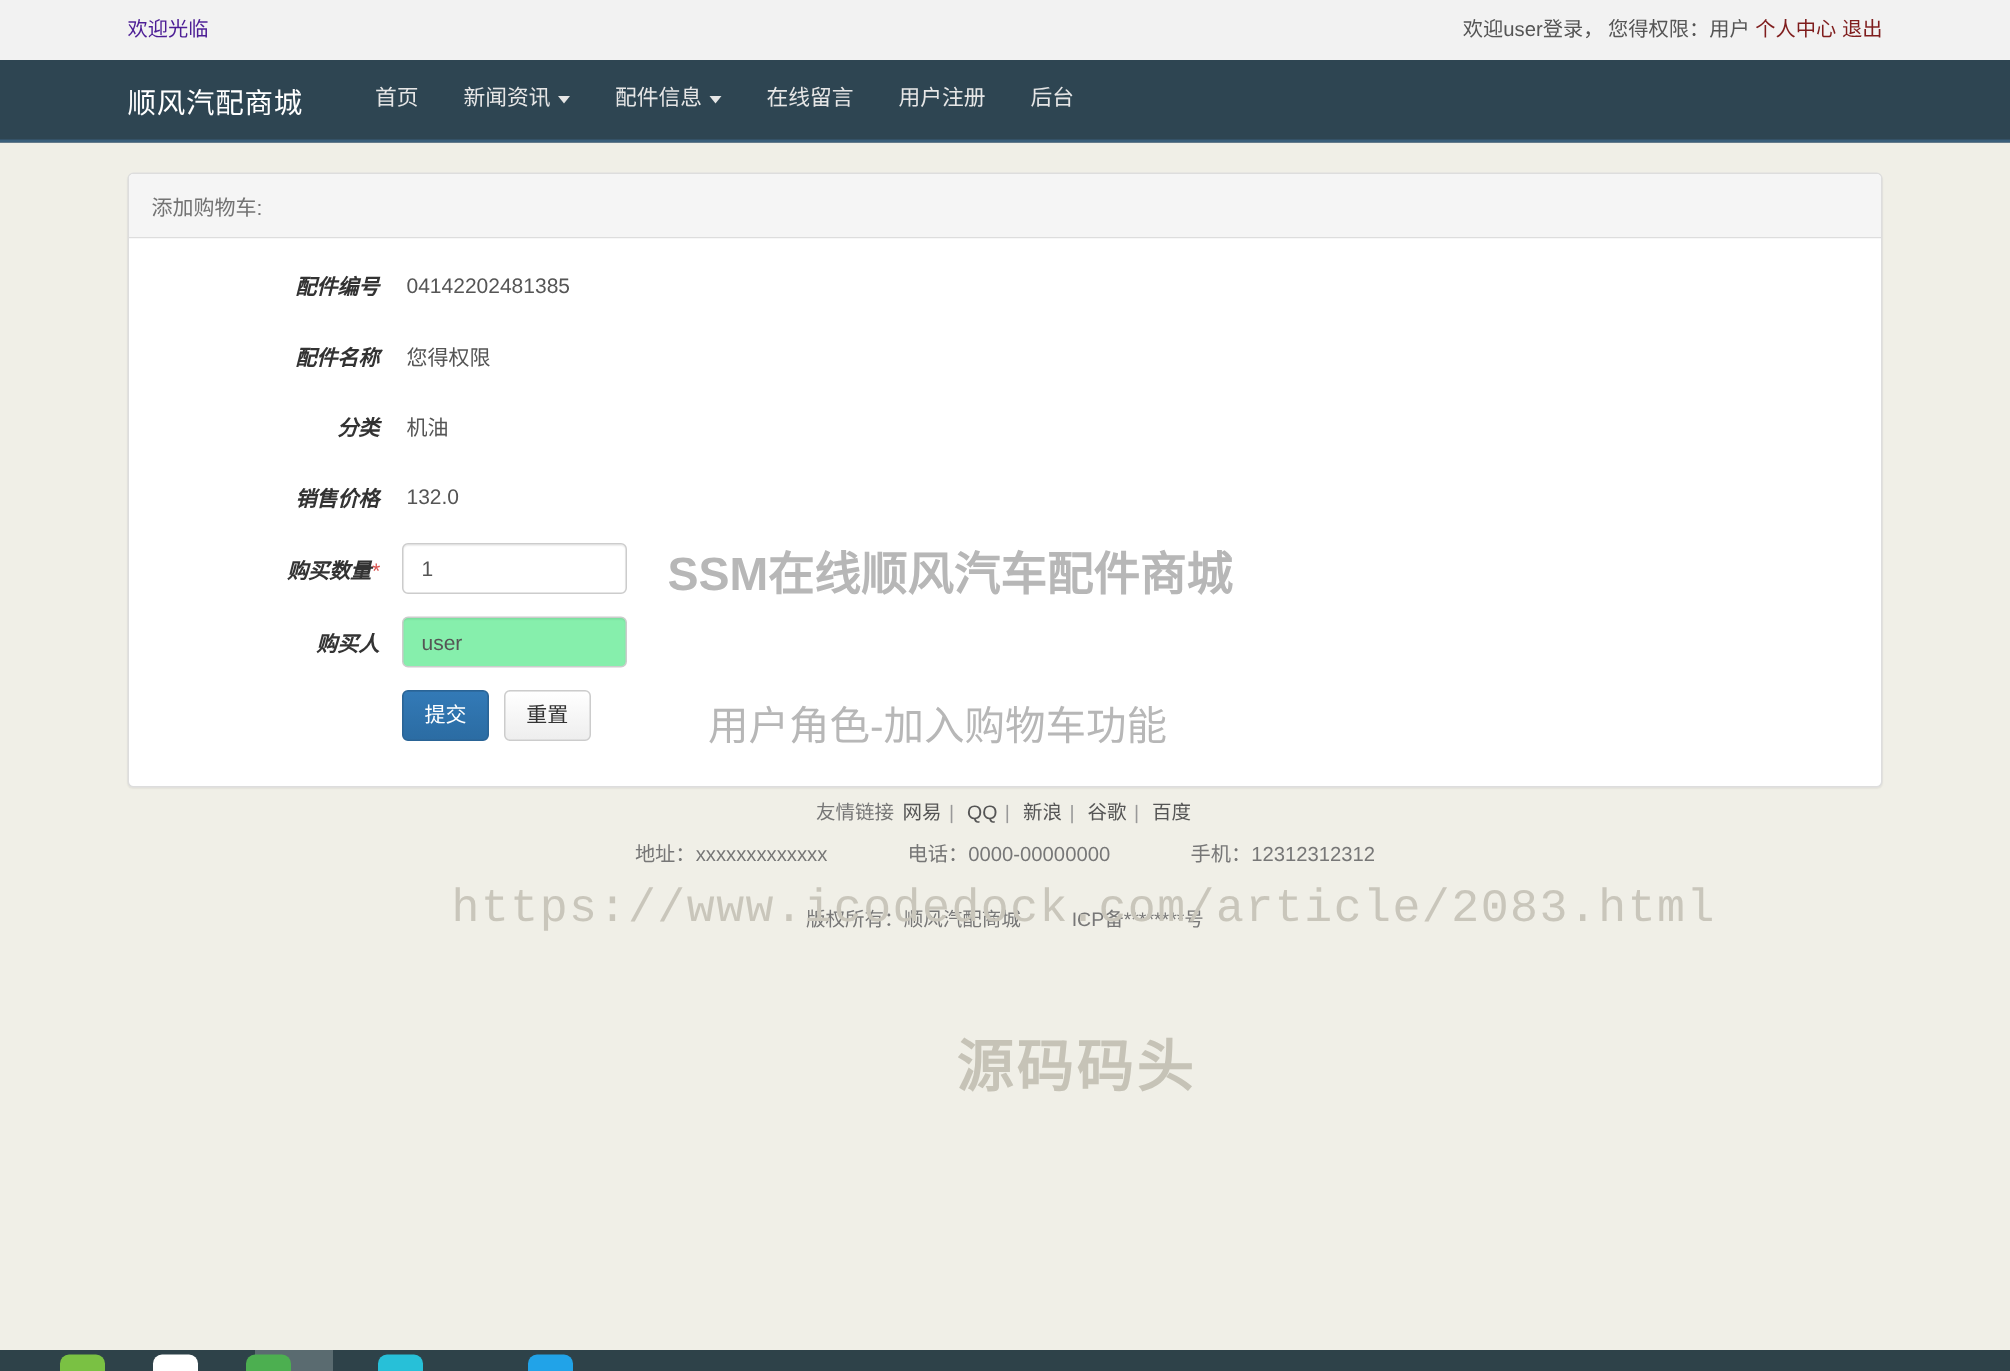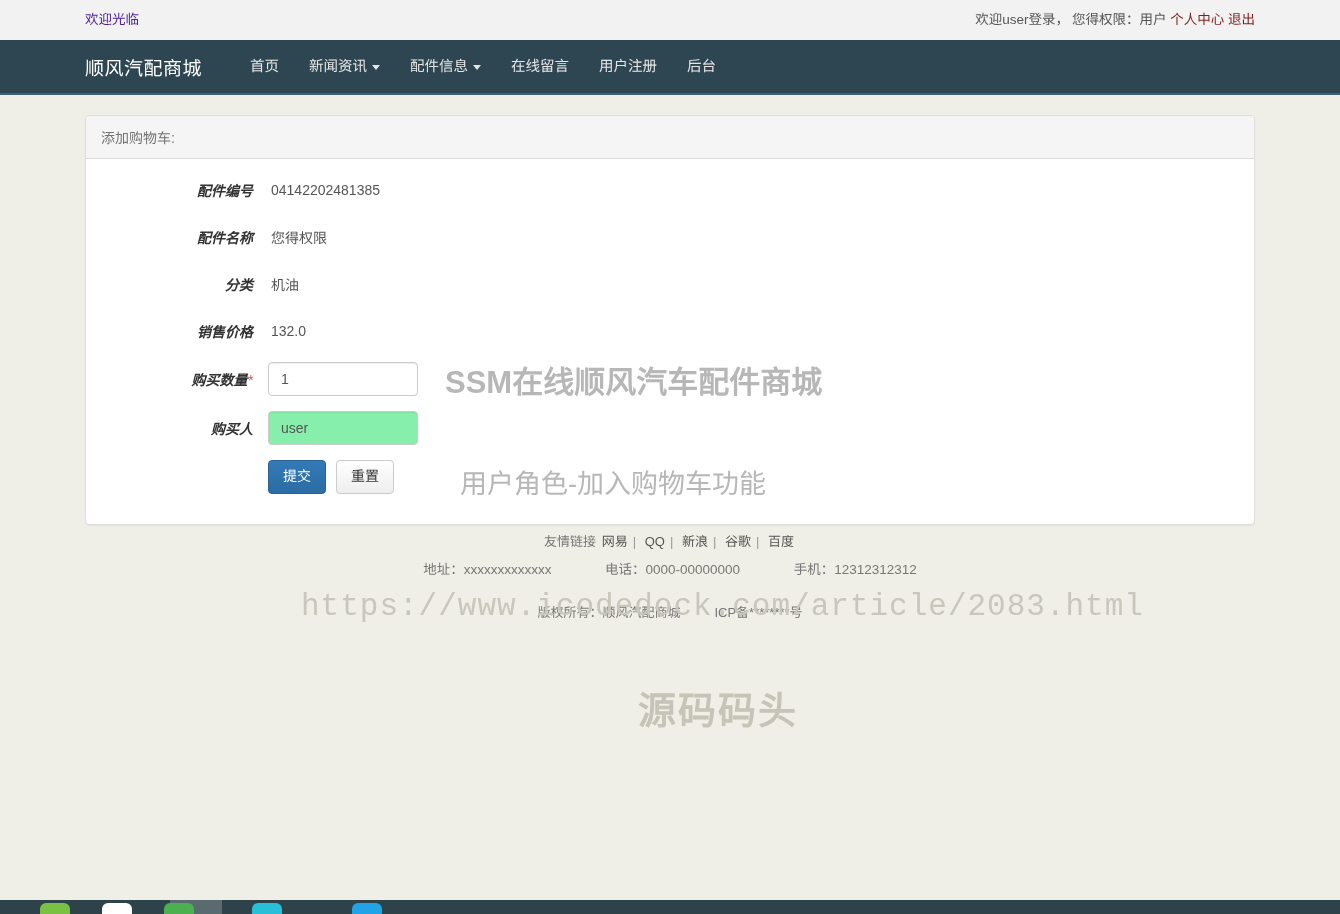--- a/index.html
+++ b/index.html
@@ -368,21 +368,21 @@
 
       <div class="form-row">
         <div class="form-label"></div>
         <div>
           <button class="btn btn-primary" type="submit">提交</button>
           <button class="btn btn-default" type="reset">重置</button>
         </div>
       </div>
 
       <div class="wm wm-title1" style="left:359px; top:198px;">SSM在线顺风汽车配件商城</div>
-      <div class="wm wm-title2" style="left:374px; top:303px;">用户角色-加入购物车功能</div>
+      <div class="wm wm-title2" style="left:386px; top:303px;">用户角色-加入购物车功能</div>
     </div>
   </div>
 
   <div class="footer">
     <div class="footer-links">
       <span>友情链接</span>
       <a href="#">网易</a><span class="divider">|</span>
       <a href="#">QQ</a><span class="divider">|</span>
       <a href="#">新浪</a><span class="divider">|</span>
       <a href="#">谷歌</a><span class="divider">|</span>

